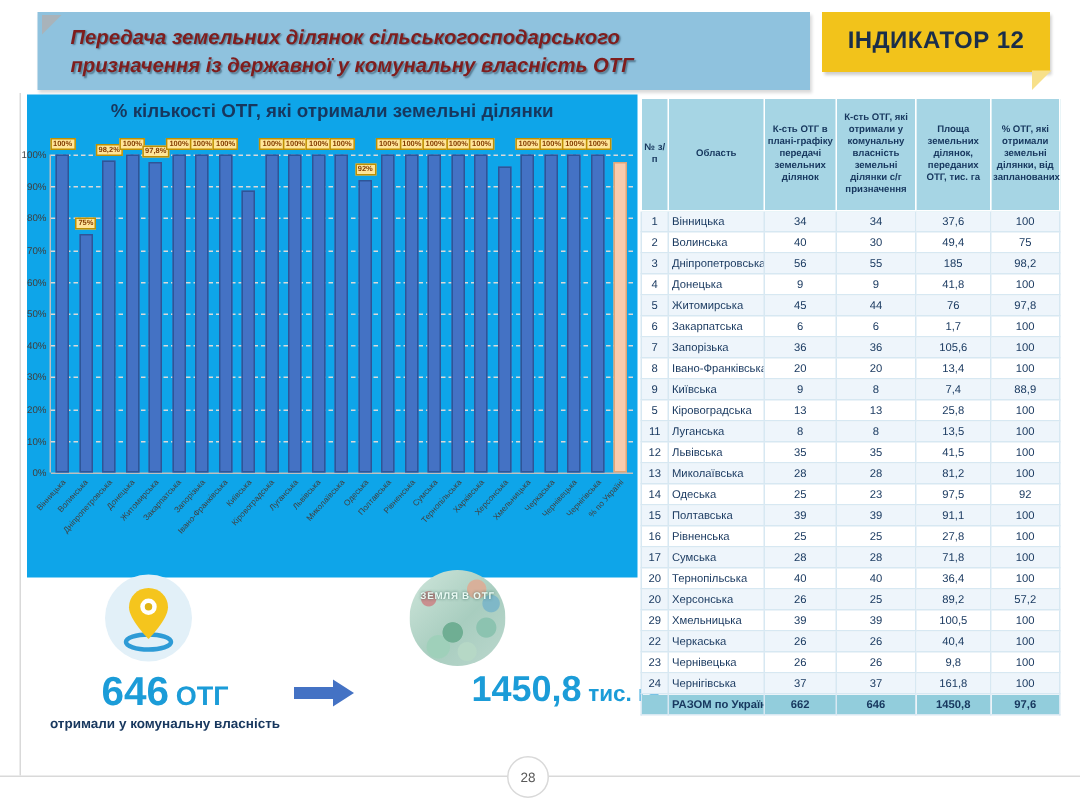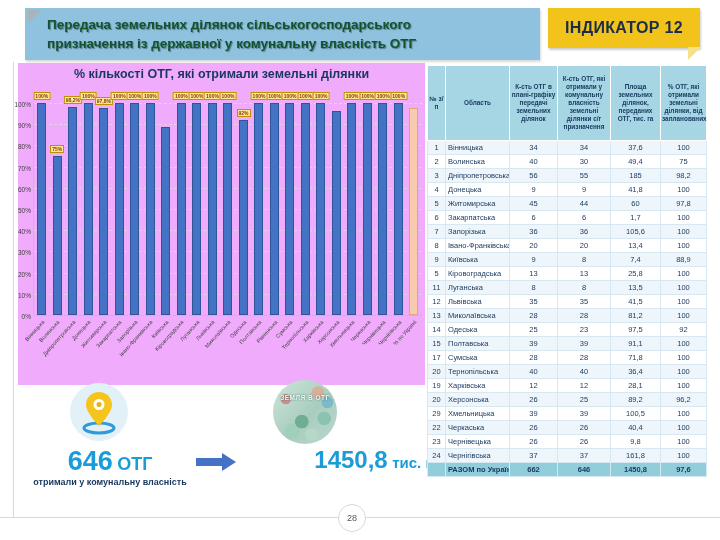--- a/index.html
+++ b/index.html
@@ -3,37 +3,37 @@
 <meta charset="utf-8">
 <style>
   html,body{margin:0;padding:0;background:#e8e8e8;font-family:"Liberation Sans",sans-serif;}
   #slide{position:relative;width:720px;height:540px;background:#ffffff;margin:0 auto;overflow:hidden;}
 
   
   .header-band{position:absolute;left:25px;top:8px;width:515px;height:52px;background:#8fc2de;
     box-shadow:1px 2px 2px rgba(0,0,0,.15);}
   .header-band .corner{position:absolute;left:3px;top:2px;width:0;height:0;
     border-top:13px solid #a9b3ba;border-right:13px solid transparent;}
-  .slide-title{position:absolute;left:22px;top:7px;width:480px;color:#14532d;font-weight:bold;
-    font-size:13.5px;line-height:19px;text-shadow:1px 1px 1px rgba(40,70,90,.55);}
+  .slide-title{position:absolute;left:22px;top:7px;width:480px;color:#7f1d1d;font-weight:bold;
+    font-size:13.5px;line-height:19px;text-shadow:1px 1px 1px rgba(40,70,90,.55);font-style:italic;}
   .badge{position:absolute;left:548px;top:8px;width:152px;height:40px;background:#f2c31b;
     box-shadow:1px 2px 2px rgba(0,0,0,.2);display:flex;align-items:center;justify-content:center;}
   .badge-text{color:#1a2e4a;font-weight:bold;font-size:16px;letter-spacing:.3px;}
   .badge-fold{position:absolute;right:-1px;bottom:-12px;width:0;height:0;
     border-top:13px solid #f7e08a;border-right:13px solid transparent;}
 
   
   .left-rule{position:absolute;left:13px;top:62px;width:1px;height:455px;background:#d9d9d9;}
   .footer-rule{position:absolute;left:0;top:517px;width:720px;height:1px;background:#d9d9d9;}
   .page-circle{position:absolute;left:338px;top:504px;width:26px;height:26px;border-radius:50%;
     background:#ffffff;border:1px solid #d9d9d9;display:flex;align-items:center;justify-content:center;
     font-size:9px;color:#595959;}
 
   
-  .chart-panel{position:absolute;left:18px;top:63px;width:407px;height:322px;background:#f0abfc;}
+  .chart-panel{position:absolute;left:18px;top:63px;width:407px;height:322px;background:#0ea5e9;}
   .chart-title{position:absolute;left:0;top:4px;width:100%;text-align:center;color:#17375e;
     font-weight:bold;font-size:12.5px;}
   .plot{position:absolute;left:15px;top:40px;width:388px;height:212px;border-left:1px solid #bfbfbf;}
   .gridline{position:absolute;left:0;width:100%;height:0;border-top:1px dashed #d9d9d9;}
   .gridline.zero{border-top:1px solid #bfbfbf;}
   .y-tick{position:absolute;right:100%;margin-right:3px;transform:translateY(-50%);
     font-size:6.5px;color:#404040;white-space:nowrap;}
   .bar-slot{position:absolute;bottom:0;width:15.5px;}
   .bar{position:absolute;bottom:0;left:3px;width:9px;background:#4472c4;border:1px solid #2e5597;box-sizing:border-box;}
   .bar.total{background:#f8cbad;border-color:#e0a578;}
@@ -344,21 +344,21 @@
           <td>9</td>
           <td>9</td>
           <td>41,8</td>
           <td>100</td>
         </tr>
         <tr>
           <td>5</td>
           <td class="name">Житомирська</td>
           <td>45</td>
           <td>44</td>
-          <td>60</td>
+          <td>76</td>
           <td>97,8</td>
         </tr>
         <tr>
           <td>6</td>
           <td class="name">Закарпатська</td>
           <td>6</td>
           <td>6</td>
           <td>1,7</td>
           <td>100</td>
         </tr>
@@ -428,50 +428,50 @@
         </tr>
         <tr>
           <td>15</td>
           <td class="name">Полтавська</td>
           <td>39</td>
           <td>39</td>
           <td>91,1</td>
           <td>100</td>
         </tr>
         <tr>
+          <td>16</td>
+          <td class="name">Рівненська</td>
+          <td>25</td>
+          <td>25</td>
+          <td>27,8</td>
+          <td>100</td>
+        </tr>
+        <tr>
           <td>17</td>
           <td class="name">Сумська</td>
           <td>28</td>
           <td>28</td>
           <td>71,8</td>
           <td>100</td>
         </tr>
         <tr>
           <td>20</td>
           <td class="name">Тернопільська</td>
           <td>40</td>
           <td>40</td>
           <td>36,4</td>
           <td>100</td>
         </tr>
         <tr>
-          <td>19</td>
-          <td class="name">Харківська</td>
-          <td>12</td>
-          <td>12</td>
-          <td>28,1</td>
-          <td>100</td>
-        </tr>
-        <tr>
           <td>20</td>
           <td class="name">Херсонська</td>
           <td>26</td>
           <td>25</td>
           <td>89,2</td>
-          <td>96,2</td>
+          <td>57,2</td>
         </tr>
         <tr>
           <td>29</td>
           <td class="name">Хмельницька</td>
           <td>39</td>
           <td>39</td>
           <td>100,5</td>
           <td>100</td>
         </tr>
         <tr>

